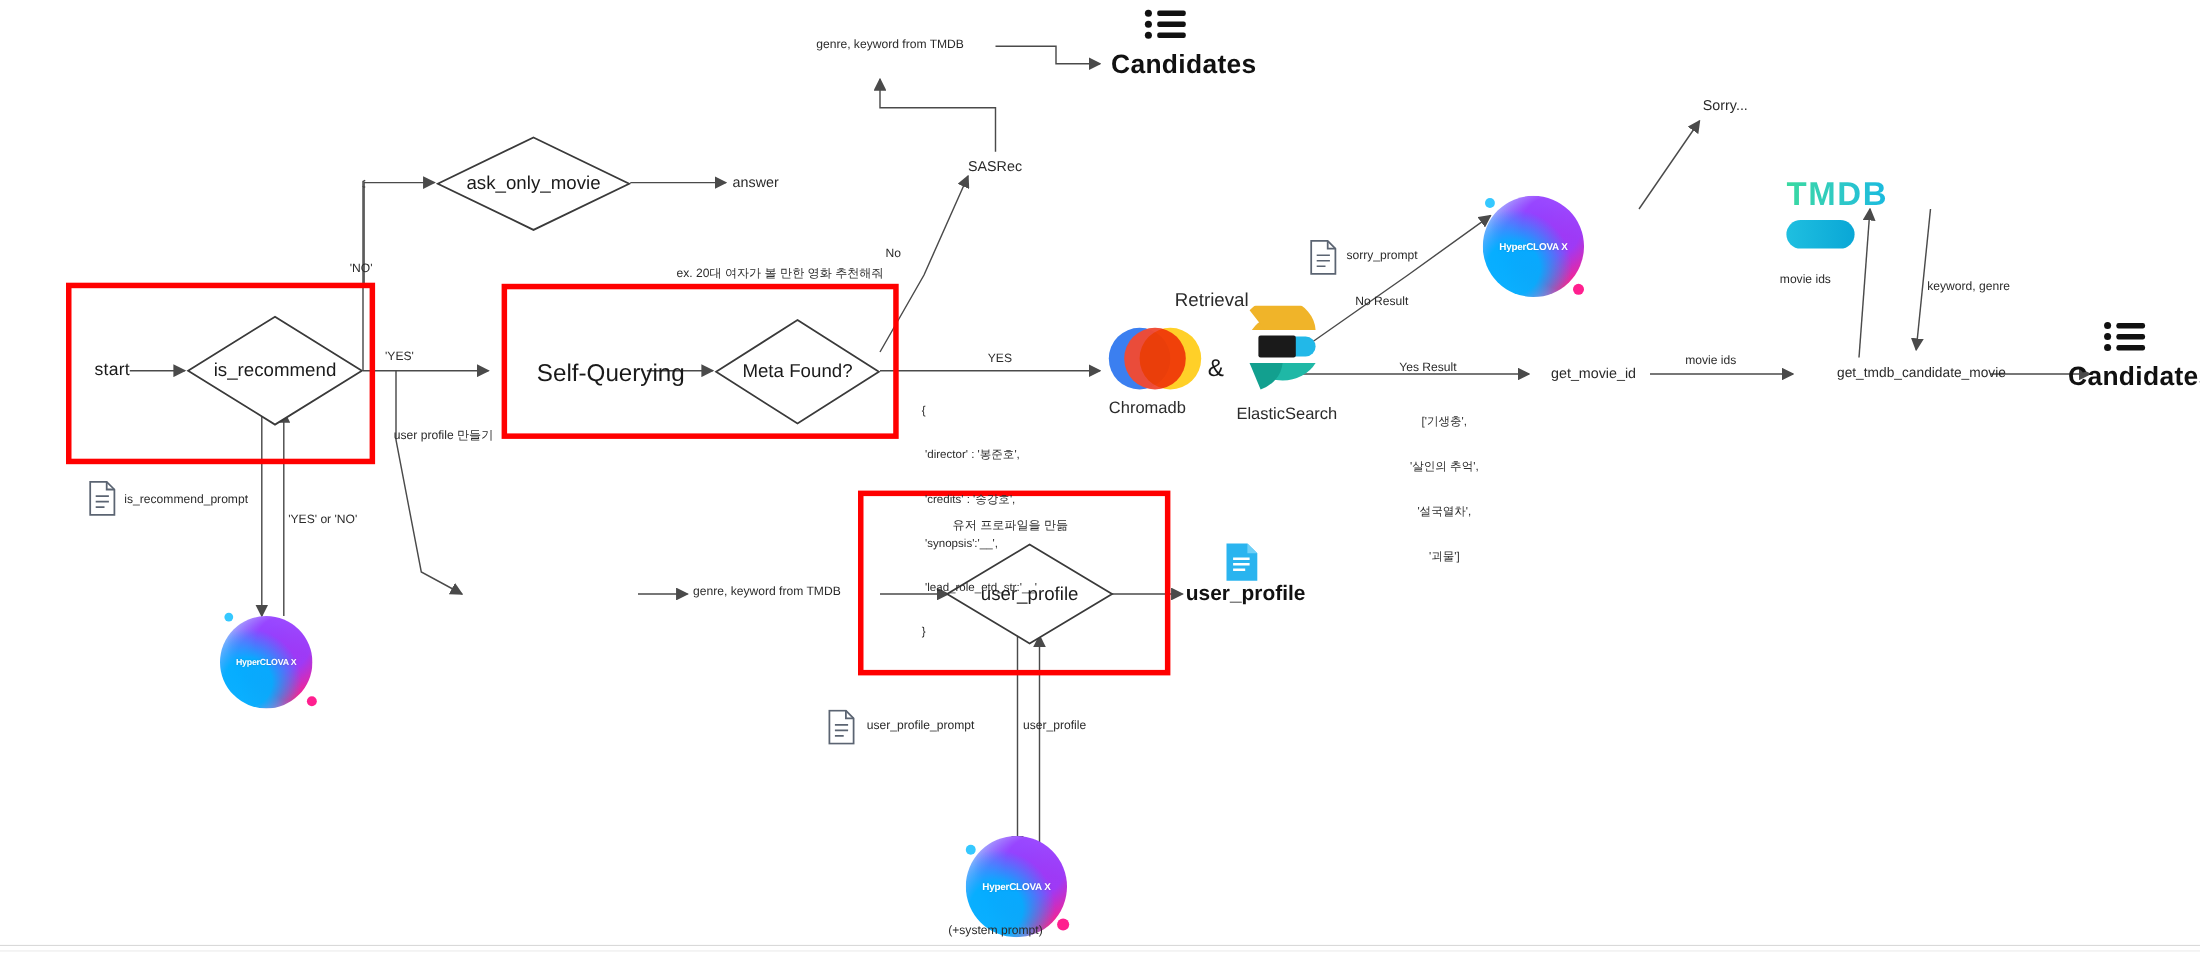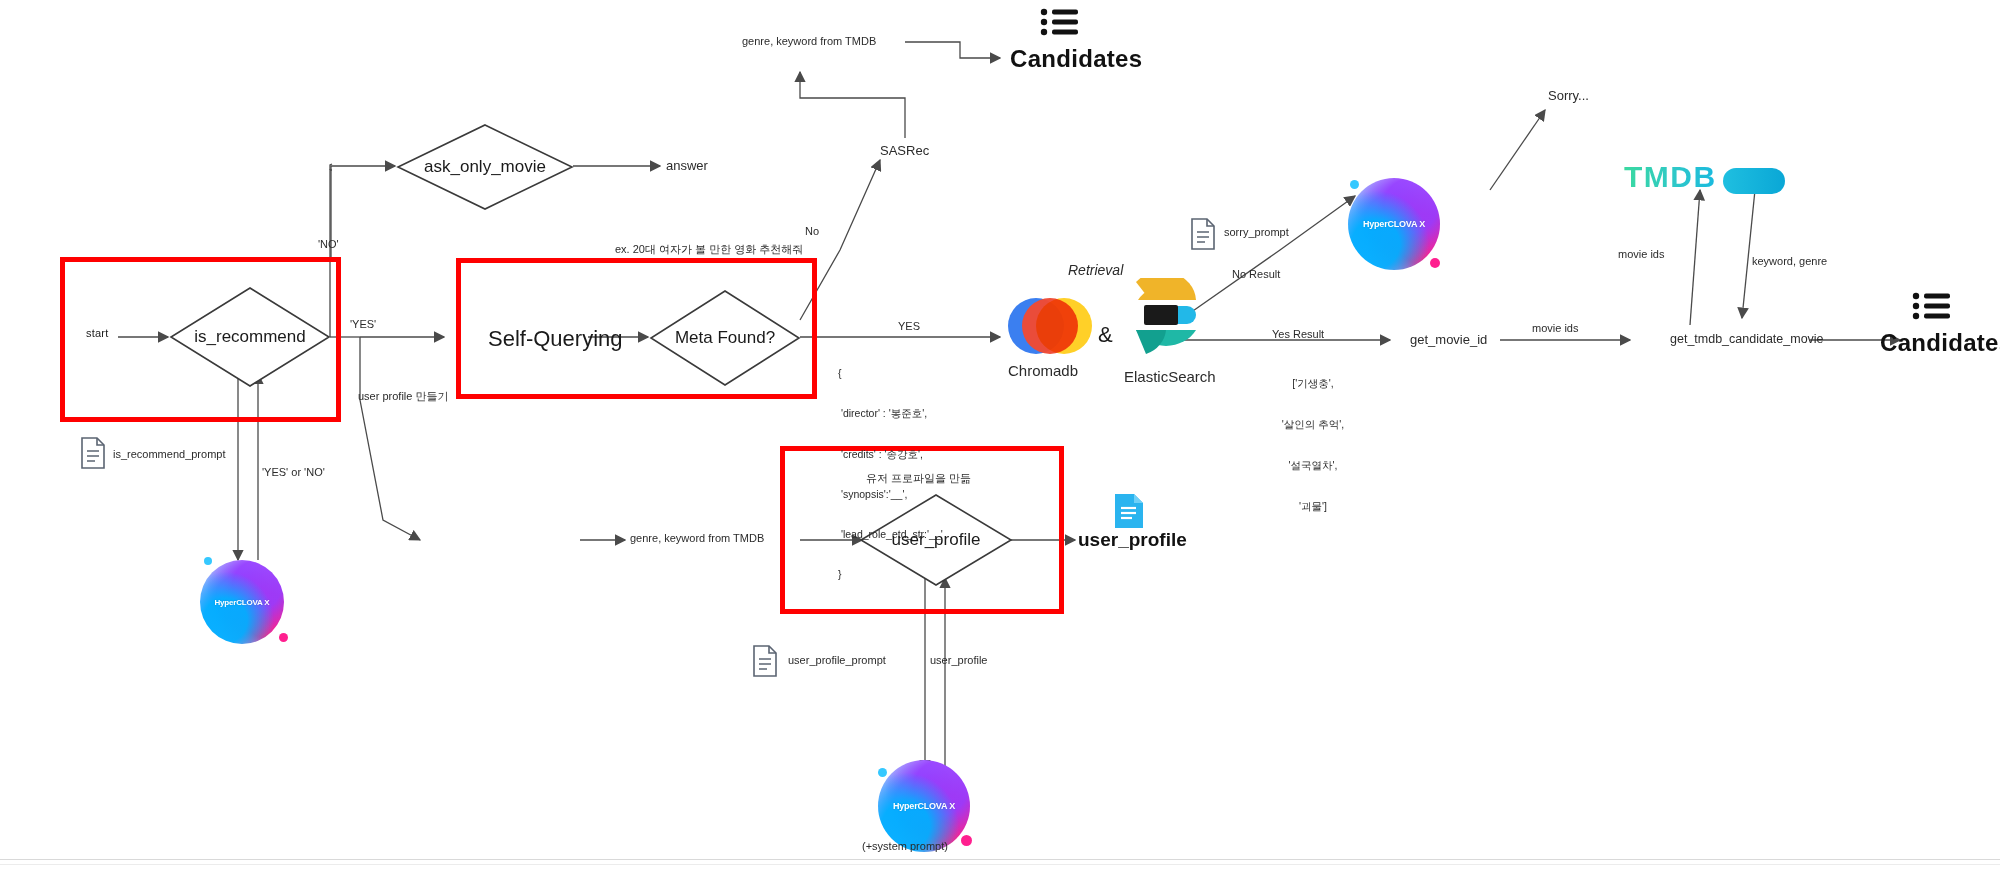--- a/index.html
+++ b/index.html
@@ -161,22 +161,23 @@
     top: 0;
   }
 
   
   .elastic { position: absolute; }
 
   
   .tmdb {
     position: absolute;
     display: flex;
-    align-items: flex-end;
+    align-items: flex-start;
     gap: 6px;
+    flex-direction: column;
   }
   .tmdb .tword {
     font-size: 30px;
     font-weight: 700;
     letter-spacing: 1.5px;
     background: linear-gradient(90deg, #3ad9a0 0%, #2ec8c8 55%, #18b9e0 100%);
     -webkit-background-clip: text;
     background-clip: text;
     color: transparent;
   }
@@ -261,21 +262,21 @@
       <path d="M238 372 L238 560" marker-end="url(#ah)"></path>
       <path d="M258 560 L258 374" marker-end="url(#ah)"></path>
 
     </g>
   </svg>
 
   <div class="redbox" style="left:60px; top:257px; width:281px; height:165px;"></div>
   <div class="redbox" style="left:456px; top:258px; width:361px; height:141px;"></div>
   <div class="redbox" style="left:780px; top:446px; width:284px; height:168px;"></div>
 
-  <div class="lbl node-text" style="left:86px; top:327px; font-size:11px;">start</div>
+  <div class="lbl node-text" style="left:86px; top:327px; font-size:16px;">start</div>
 
   <div class="diamond" style="left:168px; top:285px; width:164px; height:104px;">
     <svg viewBox="0 0 164 104">
       <polygon points="82,3 161,52 82,101 3,52" fill="#ffffff" stroke="#3a3a3a" stroke-width="1.6"></polygon>
     </svg>
     <span>is_recommend</span>
   </div>
 
   <div class="diamond" style="left:395px; top:122px; width:180px; height:90px;">
     <svg viewBox="0 0 180 90">
@@ -304,21 +305,21 @@
     </svg>
     <span>user_profile</span>
   </div>
 
   <div class="lbl lbl-md" style="left:1410px; top:332px; font-size:13px;">get_movie_id</div>
 
   <div class="lbl" style="left:1634px; top:332px; font-size:12.5px;margin-left:36px;">get_tmdb_candidate_movie</div>
 
   <div class="lbl lbl-md" style="left:1548px; top:88px;">Sorry...</div>
 
-  <div class="lbl" style="left:1068px; top:262px; font-size:14px;font-style:italic;">Retrieval</div>
+  <div class="lbl" style="left:1068px; top:262px; font-size:17px;">Retrieval</div>
 
   <div class="chroma" style="left:1008px; top:298px; width:78px; height:56px;">
     <div class="c" style="left:0; width:56px; height:56px; background:#3b7ff0;"></div>
     <div class="c" style="left:14px; width:56px; height:56px; background:#f04a34; mix-blend-mode:normal; opacity:.97;"></div>
     <div class="c" style="left:28px; width:56px; height:56px; background:#ffd028; mix-blend-mode:multiply;"></div>
   </div>
   <div class="lbl" style="left:1008px; top:362px; font-size:15px;">Chromadb</div>
 
   <div class="amp" style="left:1098px; top:322px;">&amp;</div>
 

